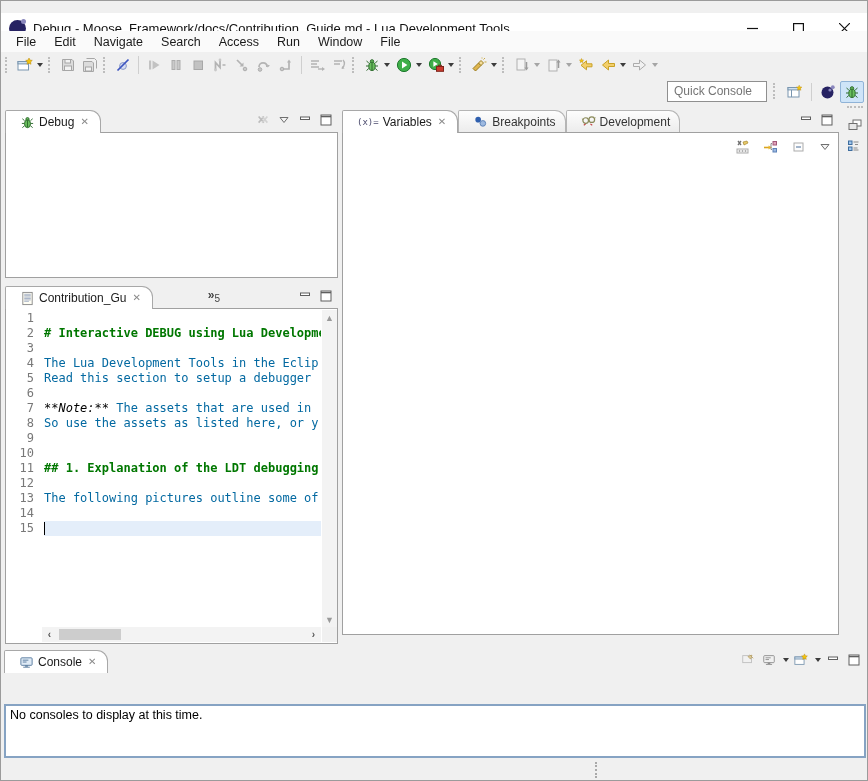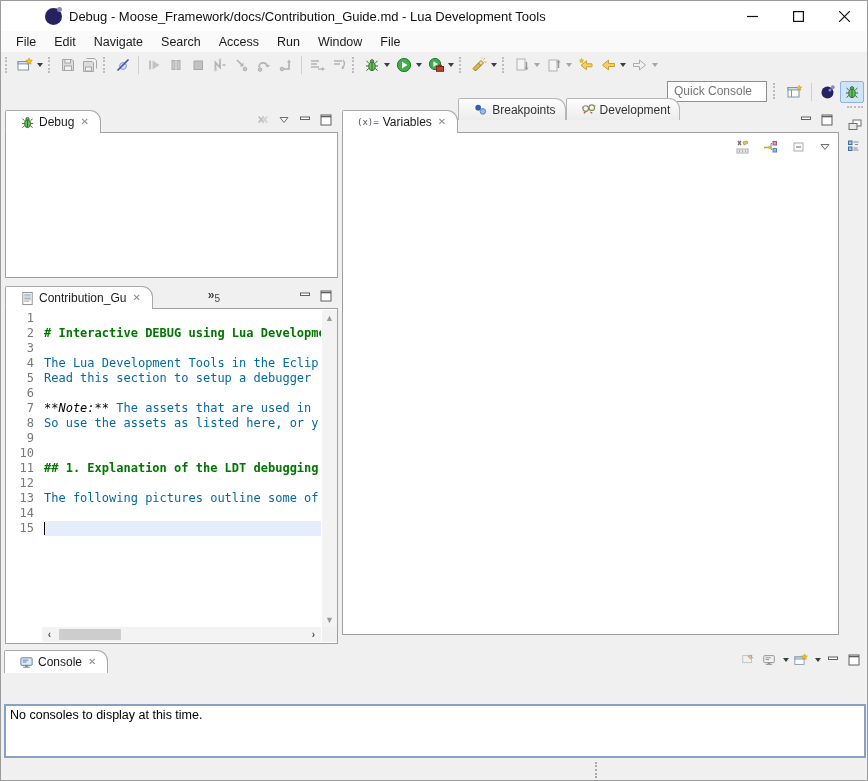--- a/index.html
+++ b/index.html
@@ -1,20 +1,20 @@
 <!DOCTYPE html>
 <html><head>
 <meta charset="utf-8">
 <style>
   * { margin:0; padding:0; box-sizing:border-box; }
   html,body { width:868px; height:781px; background:#e8e8e8; font-family:"Liberation Sans", sans-serif; font-size:12px; color:#1a1a1a; }
   .win { position:relative; width:868px; height:781px; background:#f0f0f0; border:1px solid #9b9b9b; overflow:hidden; }
 
   
-  .titlebar { position:absolute; left:0; top:0; width:100%; height:30px; background:#ffffff; display:flex; align-items:center;padding-left:36px; }
+  .titlebar { position:absolute; left:0; top:12px; width:100%; height:30px; background:#ffffff; display:flex; align-items:center; }
   .appicon { width:17px; height:17px; margin:0 7px 0 8px; border-radius:50%; background:#262262; position:relative; flex:none; }
   .appicon::after { content:""; position:absolute; right:0px; top:-1px; width:5px; height:5px; border-radius:50%; background:#8a87bd; }
   .title-text { font-size:13px; color:#111; }
   .wincontrols { margin-left:auto; display:flex; height:100%; }
   .wbtn { width:46px; height:100%; display:flex; align-items:center; justify-content:center; }
   .wbtn svg { stroke:#111; }
 
   
   .menubar { position:absolute; left:0; top:30px; width:100%; height:21px; background:#fafafa; display:flex; align-items:center; padding-left:6px; }
   .menu-item { padding:2px 9px; font-size:12.5px; }
@@ -33,21 +33,21 @@
   .qa-grip { position:absolute; left:772px; top:5px; width:4px; height:16px; border-left:2px dotted #bdbdbd; }
   .persp { position:absolute; left:782px; top:2px; display:flex; align-items:center; height:24px; }
   .pbtn { height:22px; display:flex; align-items:center; padding:0 3px; border:1px solid transparent; border-radius:2px; }
   .pbtn.selected { background:#cee4f8; border-color:#90b3d7; }
   .pbtn svg { width:16px; height:16px; display:block; }
 
   
   .panel { position:absolute; }
   .tabbar { height:24px; display:flex; align-items:flex-end; position:relative; }
   .tab { height:23px; display:flex; align-items:center; gap:4px; padding:0 9px 0 14px; font-size:12px; background:#fff; border:1px solid #a8a8a8; border-bottom:none; border-radius:2px 11px 0 0; position:relative; z-index:2; margin-bottom:-1px; }
-  .tab.inactive { background:linear-gradient(#fdfdfd,#ececec); color:#333; margin-bottom:12px; height:22px; border-color:#b5b5b5; border-radius:2px 11px 0 0; }
+  .tab.inactive { background:linear-gradient(#fdfdfd,#ececec); color:#333; margin-bottom:0; height:22px; border-color:#b5b5b5; border-radius:2px 11px 0 0; }
   .tab .x { color:#8a8a8a; font-size:10px; line-height:10px; padding:1px 2px; }
   .tab svg { width:15px; height:15px; }
   .body { position:absolute; left:0; right:0; top:24px; bottom:0; background:#fff; border:1px solid #a0a0a0; }
   .tr-tools { position:absolute; right:3px; top:2px; display:flex; align-items:center; gap:3px; height:20px; z-index:3; }
   .mini { width:18px; height:18px; display:flex; align-items:center; justify-content:center; }
   .mini svg { width:14px; height:14px; display:block; }
 
   
   .ed-body { overflow:hidden; }
   .gutter { position:absolute; left:0; top:2px; width:36px; bottom:16px; background:#fff; font-family:"DejaVu Sans Mono", monospace; font-size:12px; color:#787878; text-align:right; }

